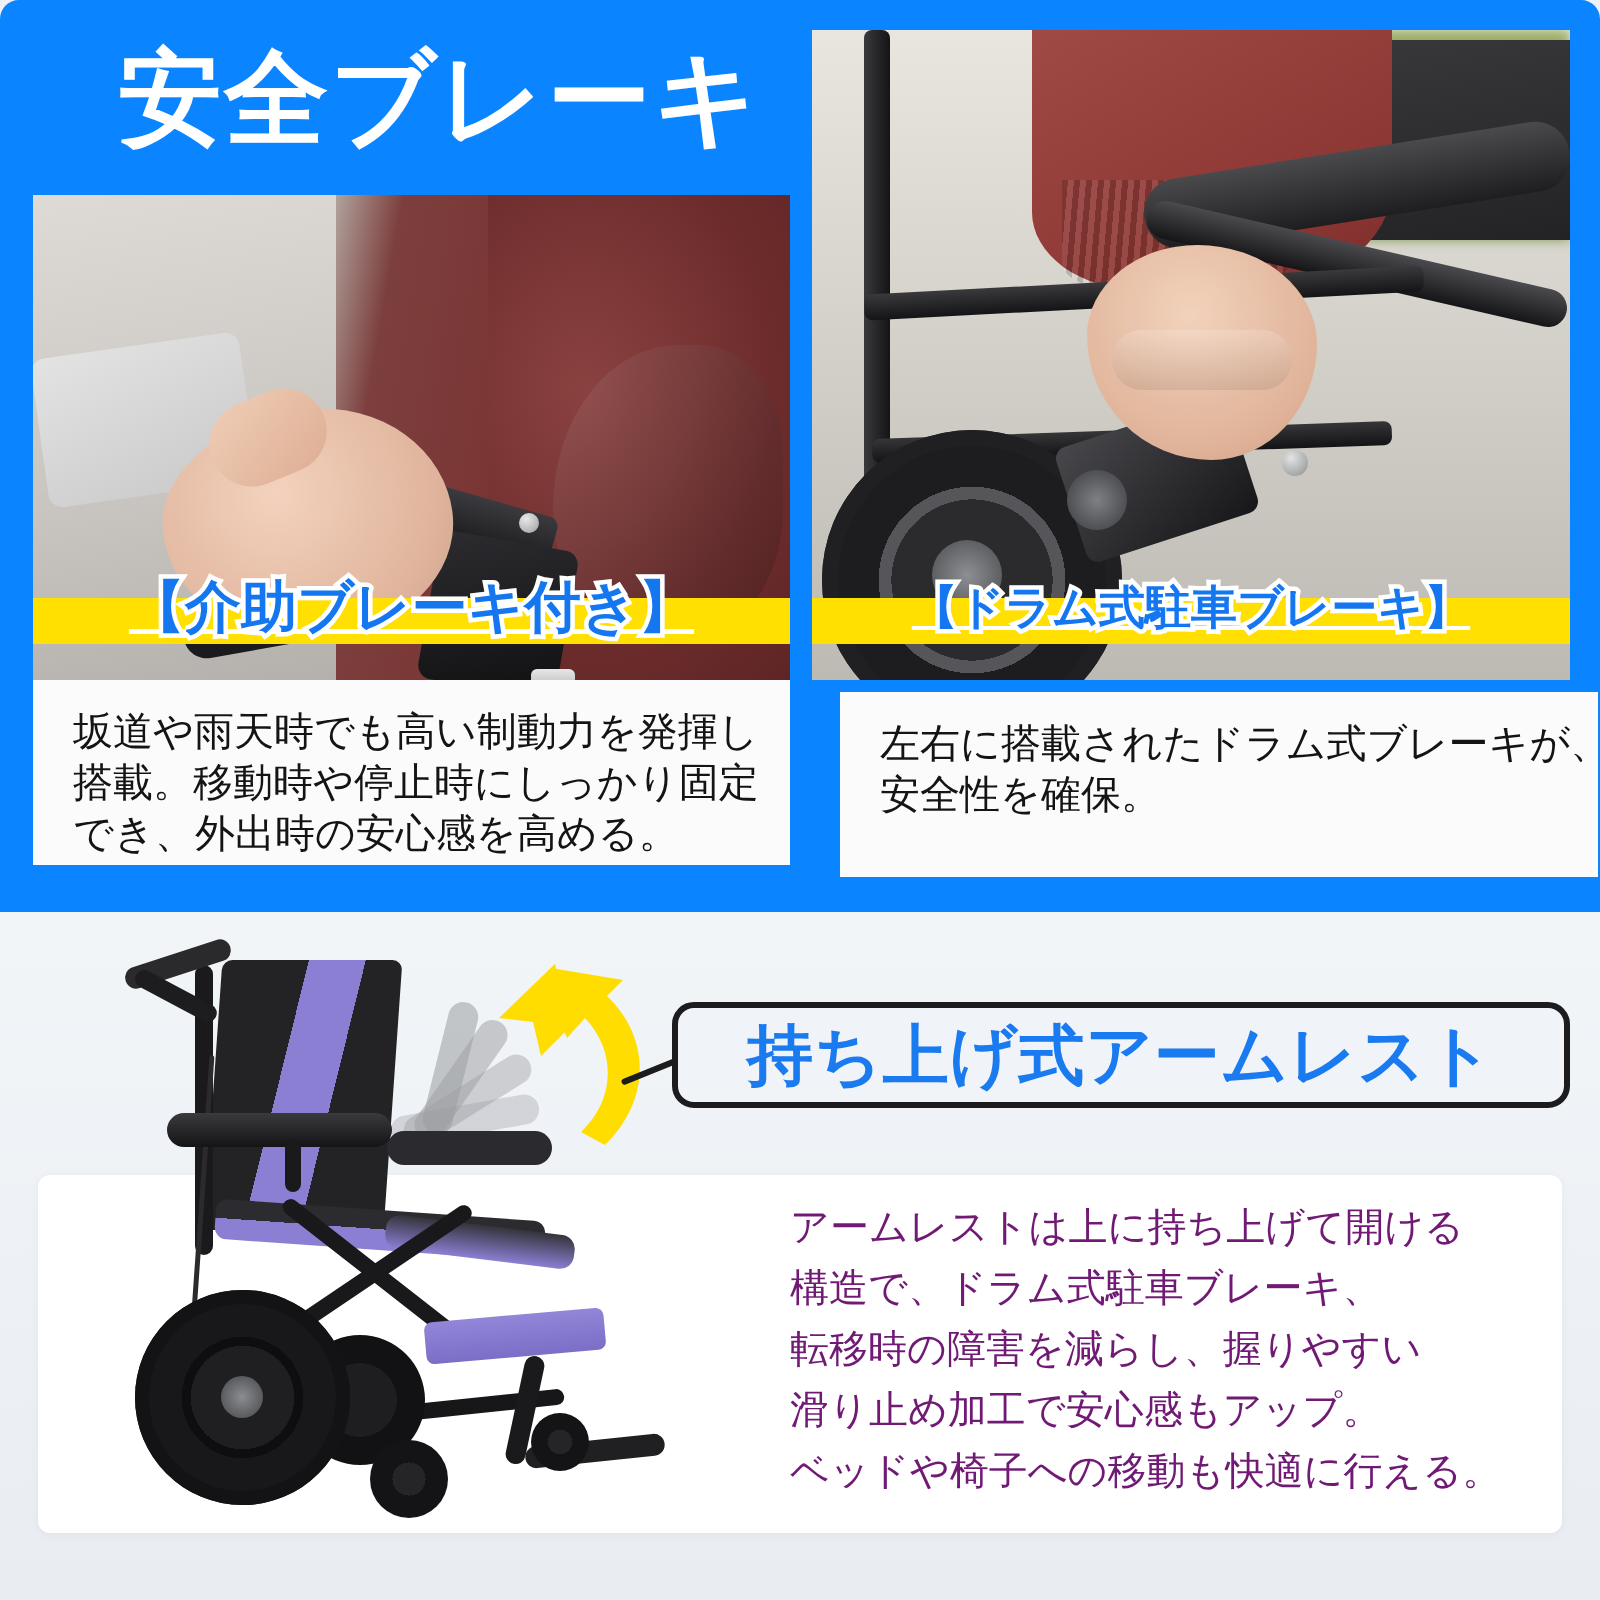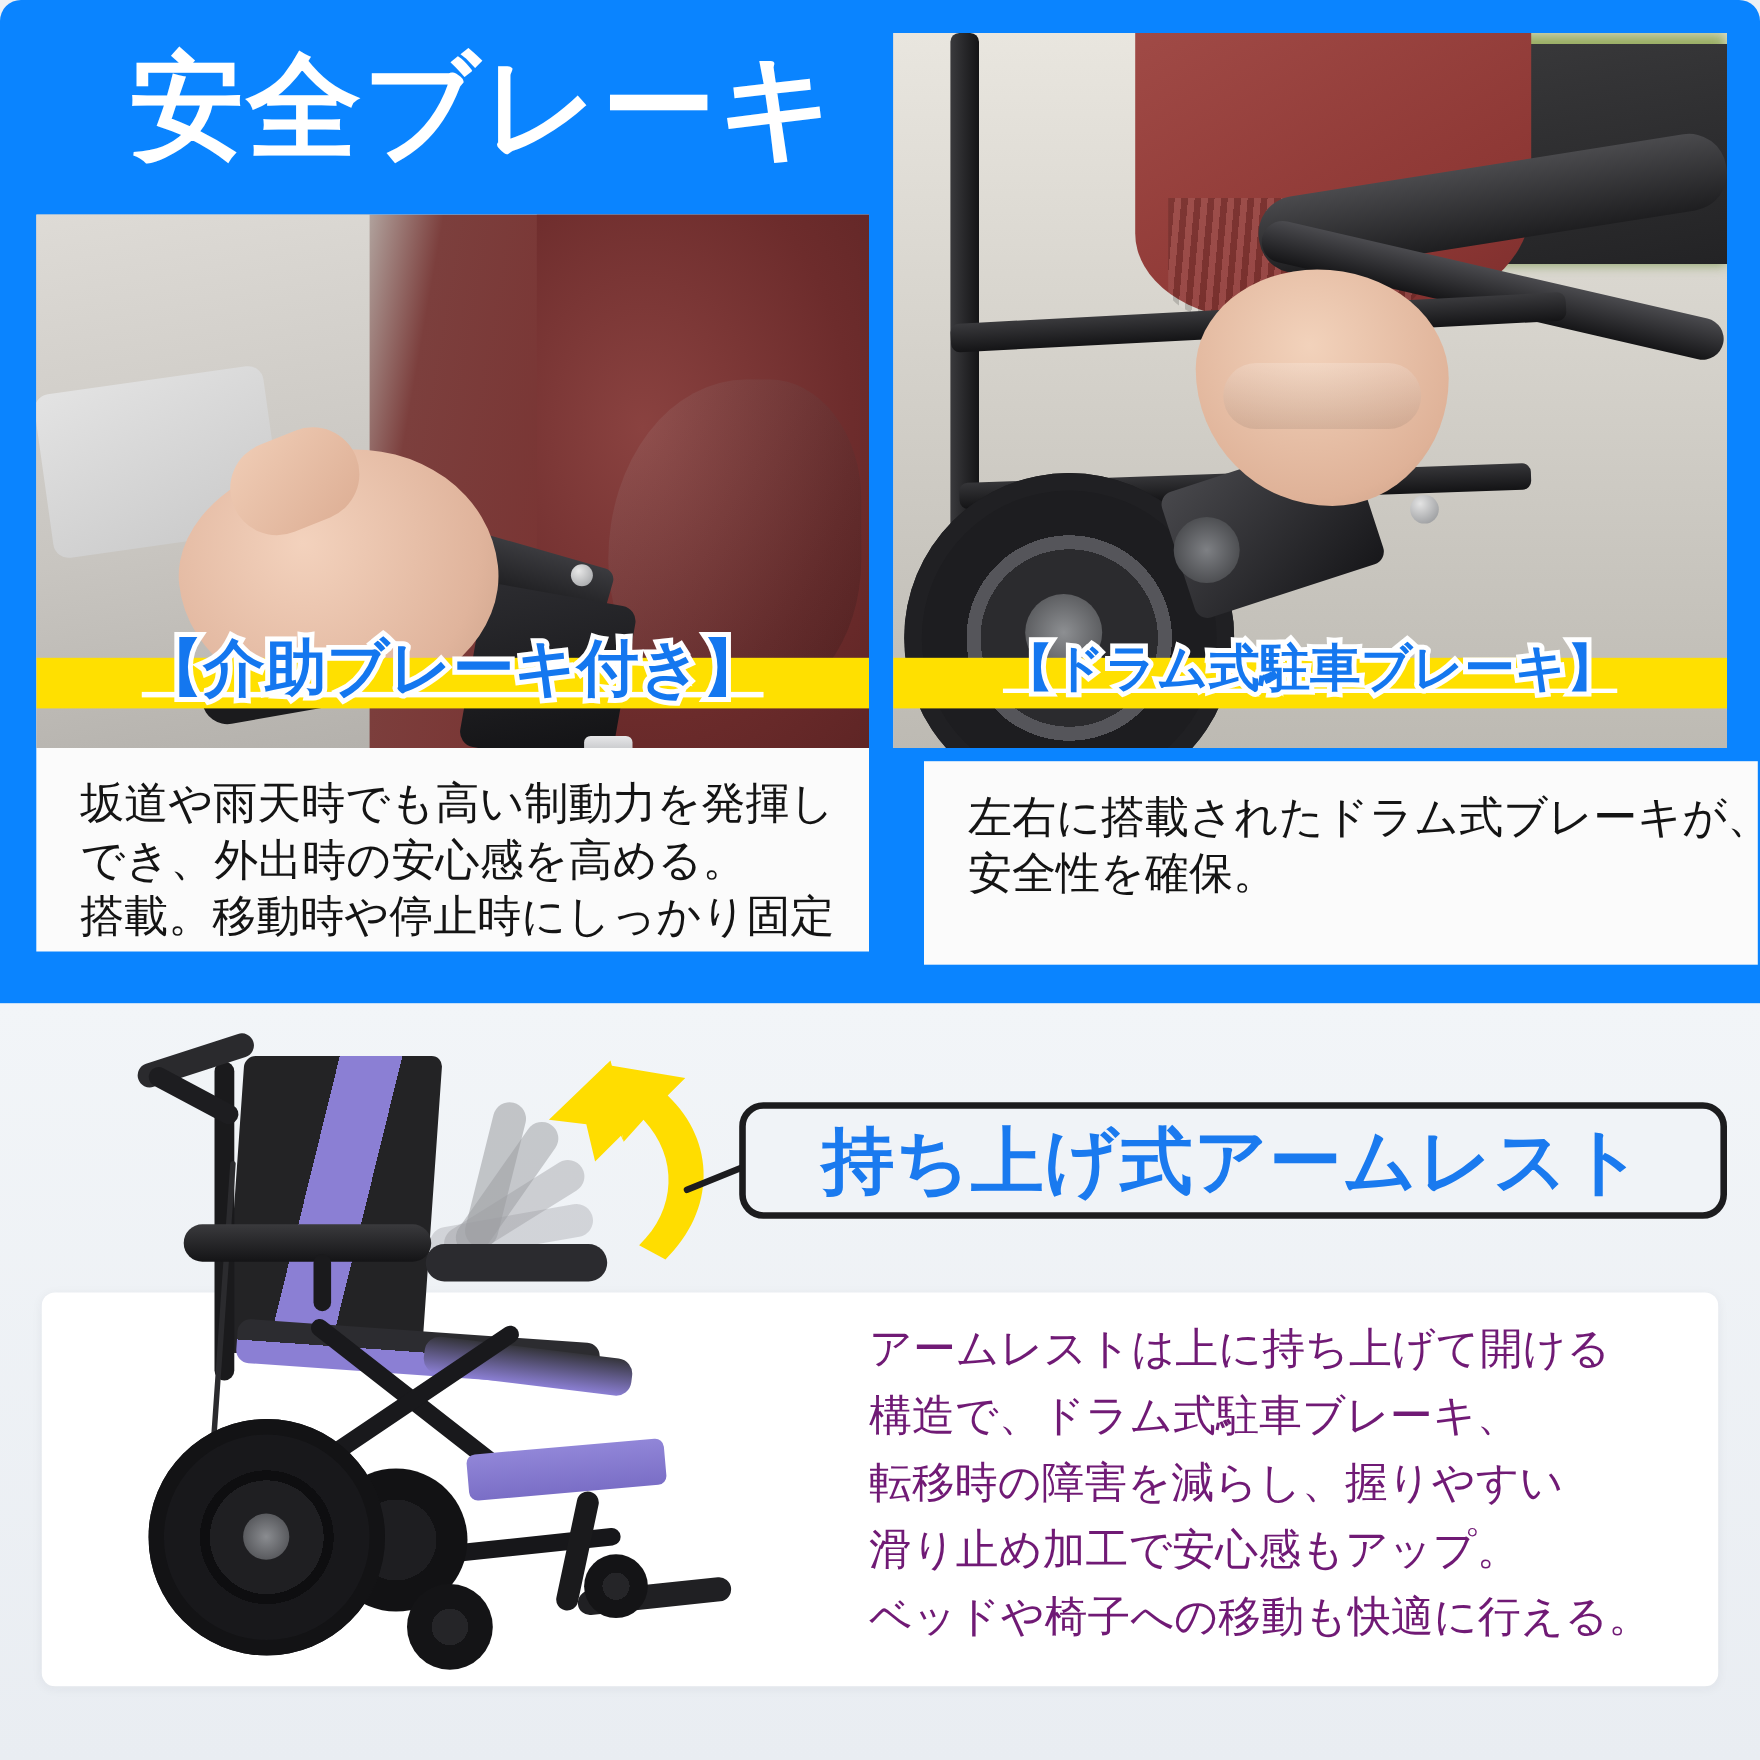--- a/index.html
+++ b/index.html
@@ -261,22 +261,22 @@
         <div class="rp-bolt"></div>
       </div>
       <div class="cap-wrap">
         <div class="cap-bar"></div>
         <div class="cap-text">【ドラム式駐車ブレーキ】</div>
       </div>
     </div>
 
     <div class="textbox tb-left">
       <div class="tb-line">坂道や雨天時でも高い制動力を発揮し</div>
+      <div class="tb-line">搭載。移動時や停止時にしっかり固定</div>
       <div class="tb-line">でき、外出時の安心感を高める。</div>
-      <div class="tb-line">搭載。移動時や停止時にしっかり固定</div>
     </div>
 
     <div class="textbox tb-right">
       <div class="tb-line">左右に搭載されたドラム式ブレーキが、</div>
       <div class="tb-line">安全性を確保。</div>
     </div>
   </div>
 
   <div class="light-section"></div>
 

